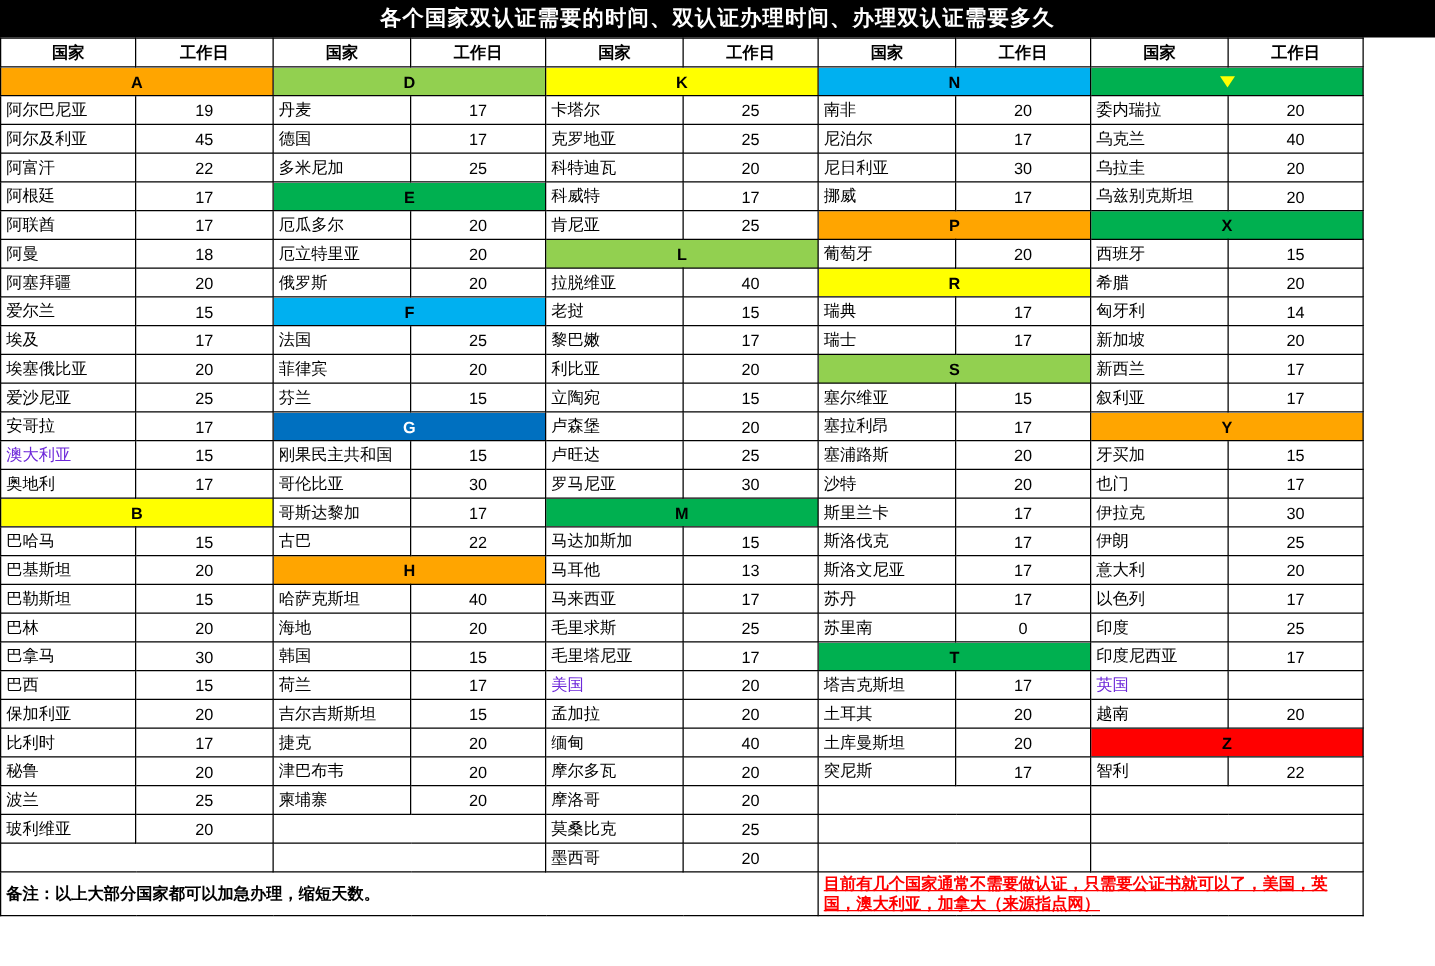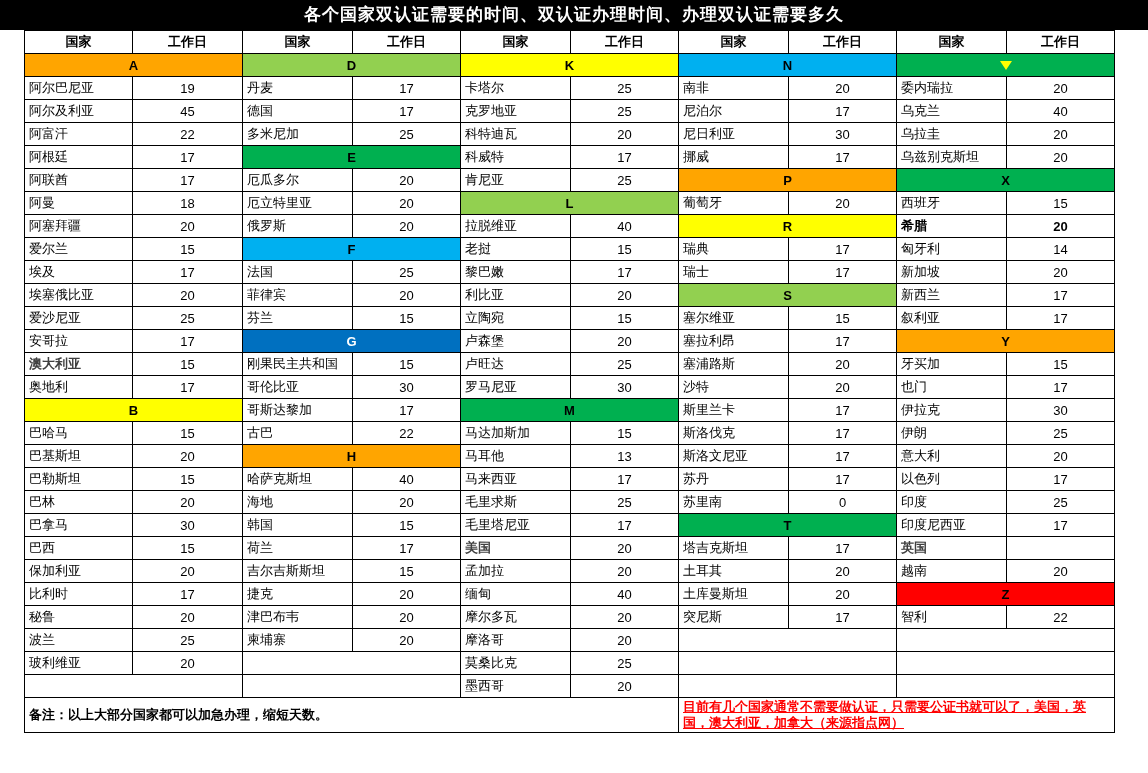--- a/index.html
+++ b/index.html
@@ -16,36 +16,35 @@
     background:#000;color:#fff;
     font-weight:bold;font-size:17px;
     text-align:center;
     height:30px;line-height:30px;
     letter-spacing:1px;
   }
   table{
     border-collapse:collapse;
     table-layout:fixed;
     width:919px;
-    margin-left:24px;
   }
   td{
     border:1px solid #000;
     height:22px;
     padding:0 4px;
     font-size:13px;
     overflow:hidden;
     white-space:nowrap;
   }
   .hdr{font-weight:bold;text-align:center;background:#ffffff;}
   .name{text-align:left;}
   .val{text-align:center;}
   .letter{font-weight:bold;text-align:center;}
-  .bold{font-weight:bold;}
-  .redtxt{color:#404040;font-weight:bold;}
+  .bold{font-weight:normal;}
+  .redtxt{color:#6d28d9;font-weight:normal;}
   .note{
     font-weight:bold;font-size:13px;
   }
   .footnote{
     color:#ff0000;font-weight:bold;text-align:left;font-size:13px;
     line-height:16px;white-space:normal;
   }
   .tri{display:inline-block;width:0;height:0;border-left:6px solid transparent;border-right:6px solid transparent;border-top:9px solid #ffff00;}
 </style>
 </head>

